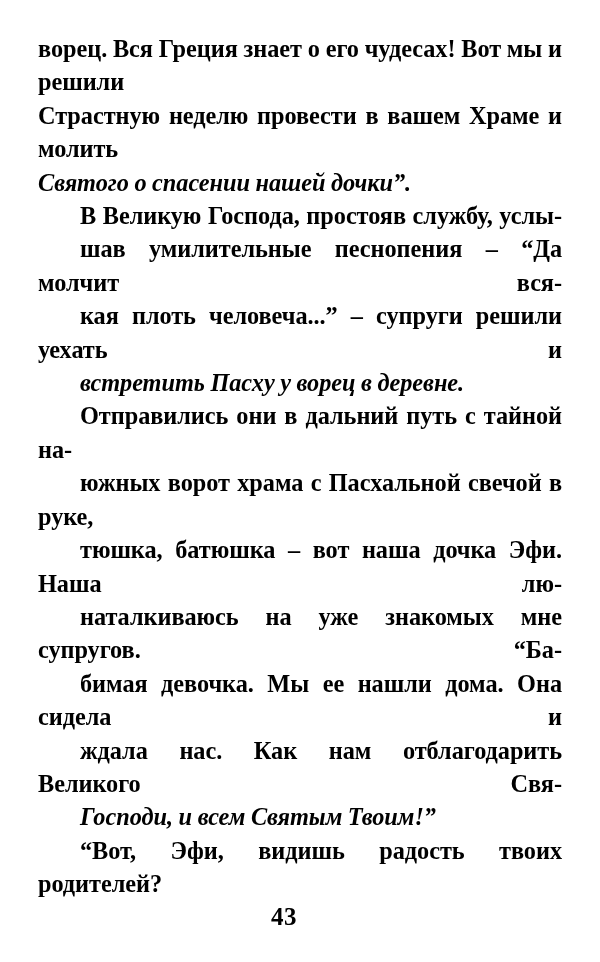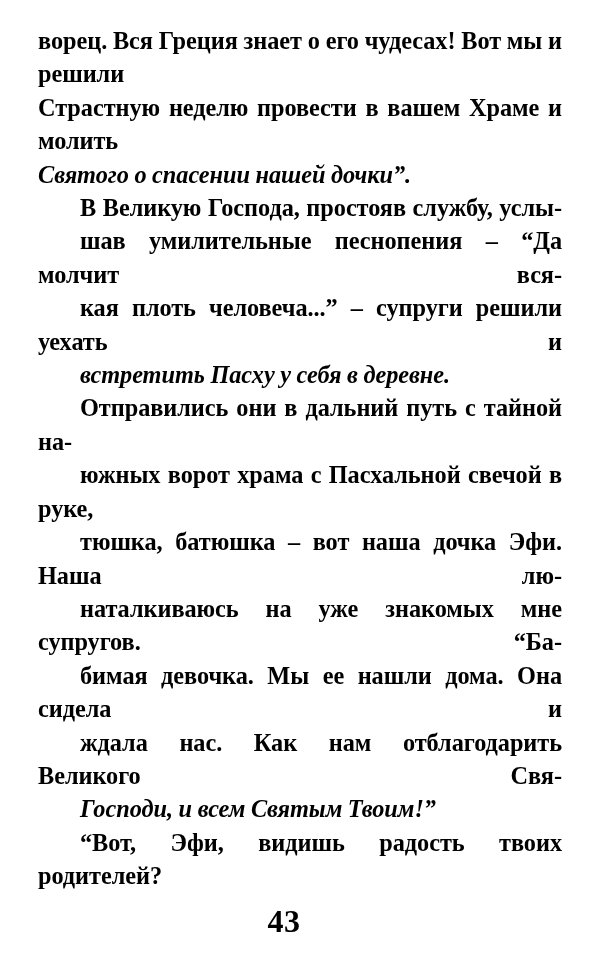--- a/index.html
+++ b/index.html
@@ -55,54 +55,55 @@
     text-align: justify;
     text-align-last: justify;
     text-indent: inherit;
     white-space: pre-wrap;
   }
   .para .ln:first-child {
     text-indent: 42px;
   }
   .para.continued .ln:first-child {
     text-indent: 0;
+    margin-top: 8px;
   }
   .para .ln.last {
     text-align-last: left;
     font-style: italic;
   }
 
   #page-number {
     position: absolute;
     left: 0;
     top: 903px;
     width: 568px;
     text-align: center;
-    font-size: 32px;
+    font-size: 25px;
     font-weight: 700;
     font-family: "Liberation Serif", "DejaVu Serif", serif;
     letter-spacing: 0.5px;
   }
 </style>
 </head>
 <body>
 
 <div id="page">
 
   <div id="text-block">
       <p class="para continued">
         <span class="ln">ворец. Вся Греция знает о его чудесах! Вот мы и решили</span>
         <span class="ln">Страстную неделю провести в вашем Храме и молить</span>
         <span class="ln last">Святого о спасении нашей дочки”.</span>
       </p>
       <p class="para">
         <span class="ln">В Великую Господа, простояв службу, услы-</span>
         <span class="ln">шав умилительные песнопения – “Да молчит вся-</span>
         <span class="ln">кая плоть человеча...” – супруги решили уехать и</span>
-        <span class="ln last">встретить Пасху у себя в деревне.</span>
+        <span class="ln last">встретить Пасху у ворец в деревне.</span>
       </p>
       <p class="para">
         <span class="ln">Отправились они в дальний путь с тайной на-</span>
         <span class="ln">южных ворот храма с Пасхальной свечой в руке,</span>
         <span class="ln">тюшка, батюшка – вот наша дочка Эфи. Наша лю-</span>
         <span class="ln">наталкиваюсь на уже знакомых мне супругов. “Ба-</span>
         <span class="ln">бимая девочка. Мы ее нашли дома. Она сидела и</span>
         <span class="ln">ждала нас. Как нам отблагодарить Великого Свя-</span>
         <span class="ln last">Господи, и всем Святым Твоим!”</span>
       </p>

